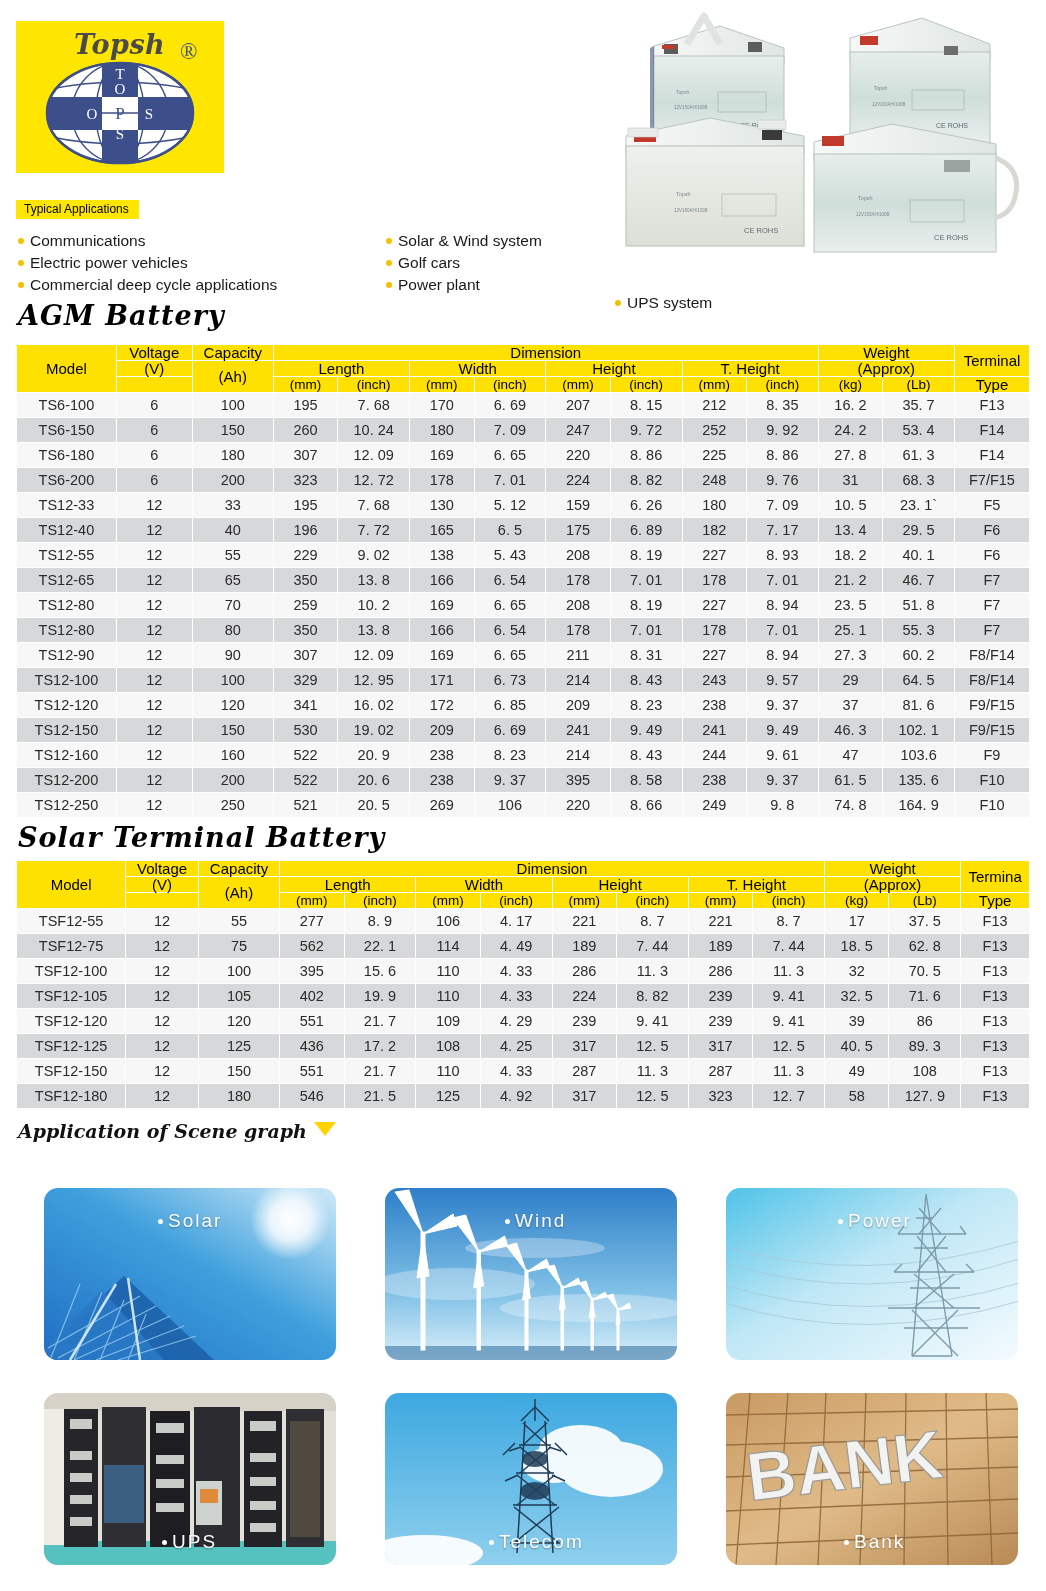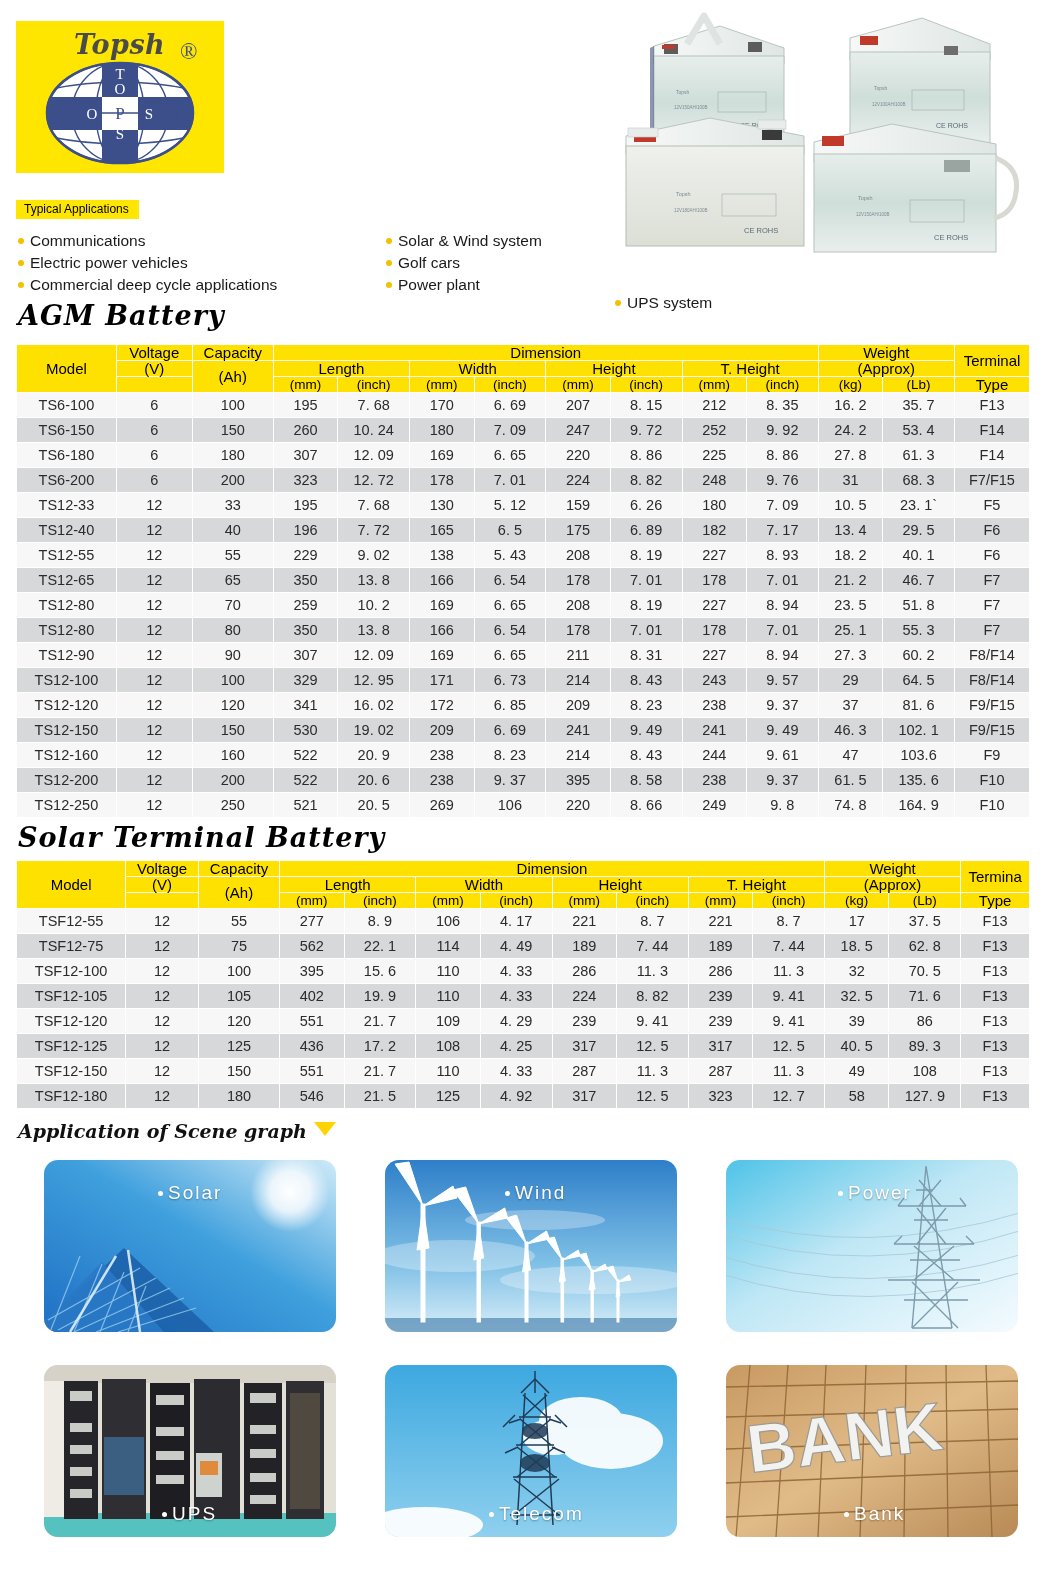--- a/index.html
+++ b/index.html
@@ -97,21 +97,21 @@
     font-style:italic;font-weight:bold;font-size:19px;color:#111;
   }
   .tri-down{
     display:inline-block;width:0;height:0;margin-left:7px;
     border-left:11px solid transparent;border-right:11px solid transparent;
     border-top:14px solid #ffd400;vertical-align:2px;
   }
   .scene-grid{
     position:absolute;left:44px;top:1160px;width:975px;height:420px;
   }
-  .scene-cell{position:absolute;width:292px;height:172px;}
+  .scene-cell{position:absolute;width:292px;height:172px;margin-top:28px;}
   .scene-img{
     width:100%;height:100%;border-radius:14px;overflow:hidden;position:relative;
   }
   .scene-label{
     position:absolute;color:#fff;font-size:19px;letter-spacing:2px;
     text-shadow:0 1px 2px rgba(0,0,0,.35);white-space:nowrap;
   }
   .scene-label .dot{
     display:inline-block;width:5px;height:5px;border-radius:50%;
     background:#fff;margin-right:5px;vertical-align:3px;

